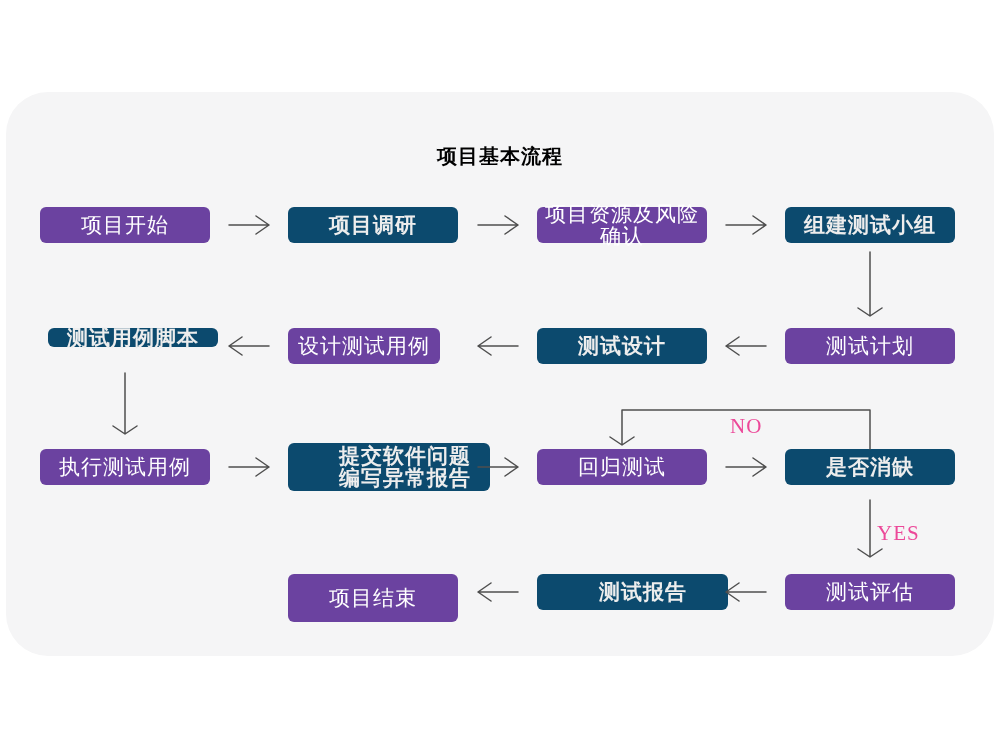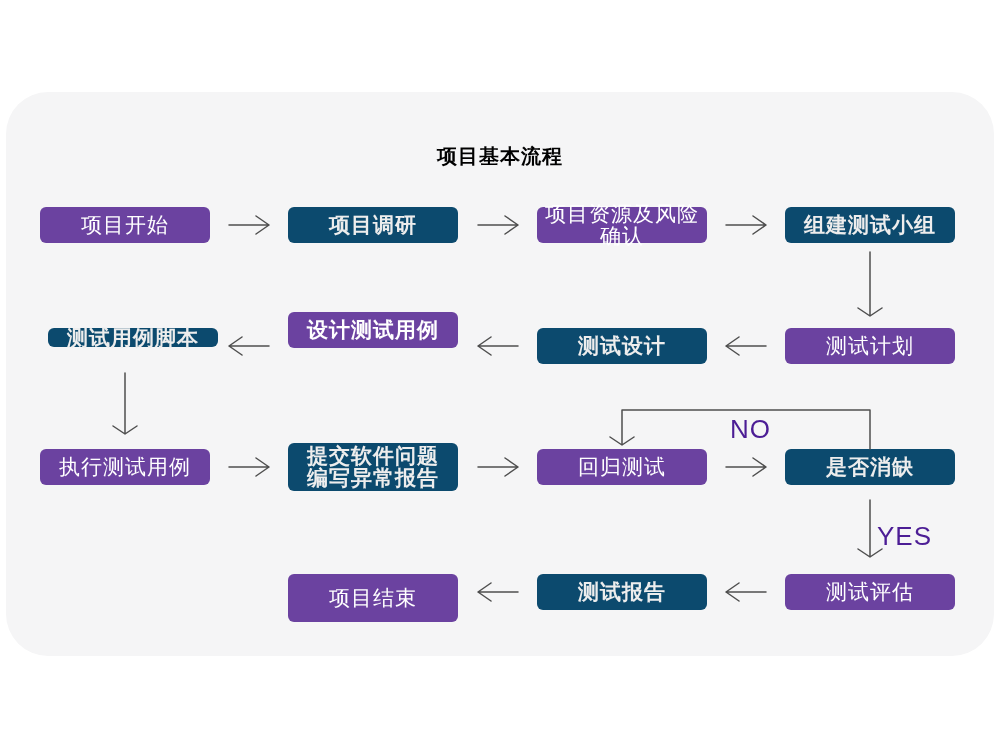--- a/index.html
+++ b/index.html
@@ -67,54 +67,55 @@
   }
   .edges-svg path {
     fill: none;
     stroke: #4f4f4f;
     stroke-width: 1.5;
     stroke-linecap: round;
     stroke-linejoin: round;
   }
   .edge-label {
     position: absolute;
-    font-size: 26px;
-    color: #4c1d95;
+    font-size: 21px;
+    color: #ec4899;
     letter-spacing: 1px;
+    font-family: Liberation Serif, serif;
   }
   .edge-label.no  { left: 730px; top: 414px; }
   .edge-label.yes { left: 877px; top: 521px; }
 </style>
 </head>
 <body>
 
 <div class="stage">
 
   <div class="card"></div>
 
   <div class="title">项目基本流程</div>
 
   <div class="node purple" style="left:40px;  top:207px; width:170px; height:36px;">项目开始</div>
   <div class="node gray" style="left:288px; top:207px; width:170px; height:36px;">项目调研</div>
   <div class="node purple" style="left:537px; top:207px; width:170px; height:36px;">项目资源及风险确认</div>
   <div class="node gray" style="left:785px; top:207px; width:170px; height:36px;">组建测试小组</div>
 
   <div class="node gray" style="left:48px;  top:328px; width:170px; height:19px;">测试用例脚本</div>
-  <div class="node purple" style="left:288px; top:312px; width:170px; height:36px;font-weight:bold;">设计测试用例</div>
+  <div class="node purple" style="left:288px; top:328px; width:152px; height:36px;">设计测试用例</div>
   <div class="node gray" style="left:537px; top:328px; width:170px; height:36px;">测试设计</div>
   <div class="node purple" style="left:785px; top:328px; width:170px; height:36px;">测试计划</div>
 
   <div class="node purple" style="left:40px;  top:449px; width:170px; height:36px;">执行测试用例</div>
-  <div class="node gray" style="left:288px; top:443px; width:170px; height:48px;">提交软件问题
+  <div class="node gray" style="left:288px; top:443px; width:170px; height:48px;padding-left:32px;">提交软件问题
 编写异常报告</div>
   <div class="node gray" style="left:785px; top:449px; width:170px; height:36px;">是否消缺</div>
   <div class="node purple" style="left:537px; top:449px; width:170px; height:36px;">回归测试</div>
 
   <div class="node purple" style="left:288px; top:574px; width:170px; height:48px;">项目结束</div>
-  <div class="node gray" style="left:537px; top:574px; width:170px; height:36px;">测试报告</div>
+  <div class="node gray" style="left:537px; top:574px; width:170px; height:36px;padding-left:21px;">测试报告</div>
   <div class="node purple" style="left:785px; top:574px; width:170px; height:36px;">测试评估</div>
 
   <svg class="edges-svg" viewBox="0 0 1000 750">
 
     <path d="M229 225 H269 M256 216 L269 225 L256 234"></path>
     <path d="M478 225 H518 M505 216 L518 225 L505 234"></path>
     <path d="M726 225 H766 M753 216 L766 225 L753 234"></path>
 
     <path d="M870 252 V316 M858 308 L870 316 L882 308"></path>
 

